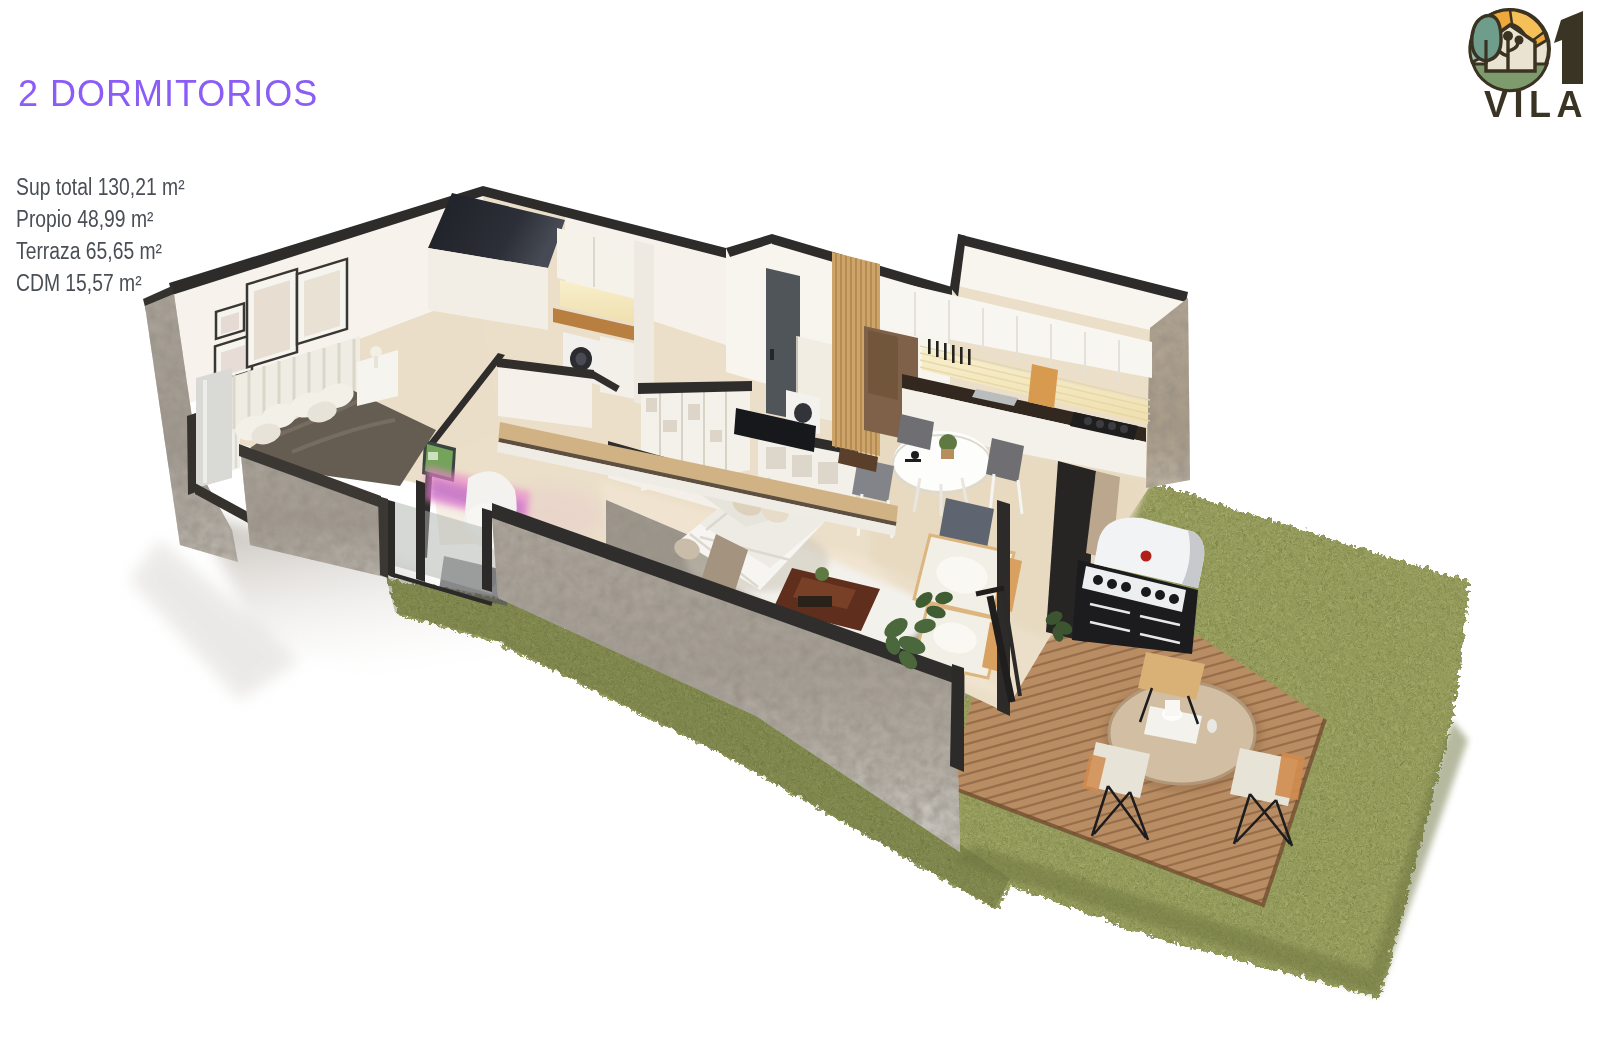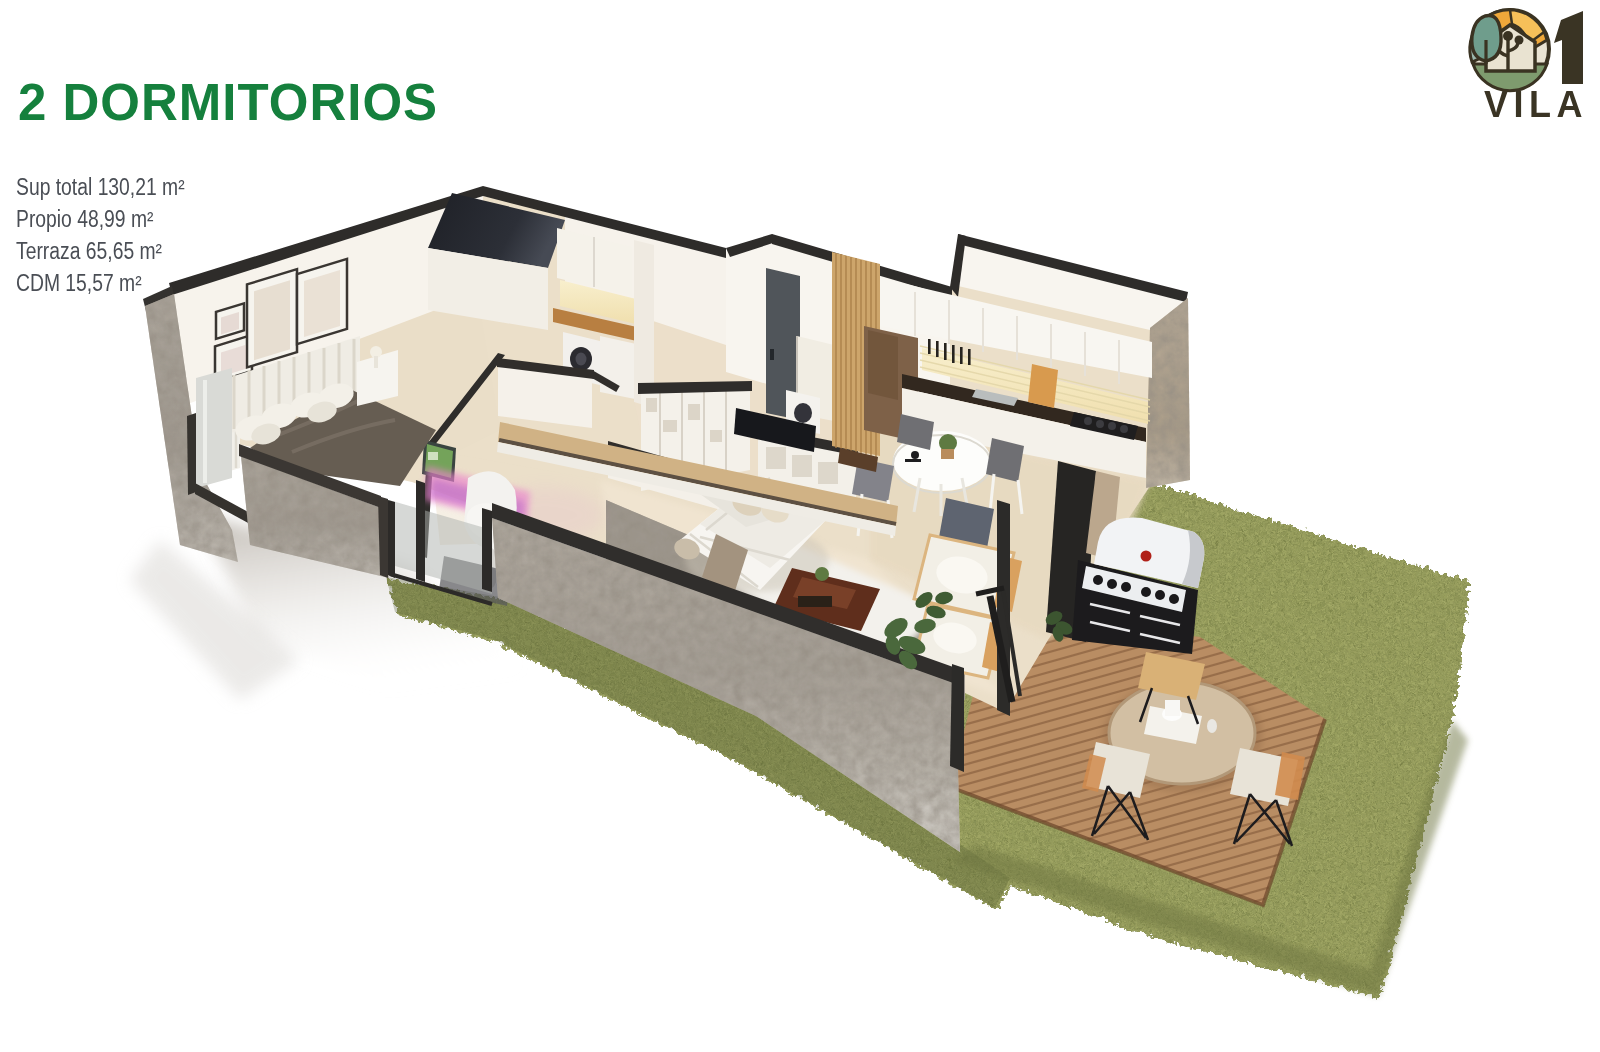--- a/index.html
+++ b/index.html
@@ -1,17 +1,17 @@
 <!DOCTYPE html>
 <html><head>
 <meta charset="utf-8">
 <style>
   html,body{margin:0;padding:0;background:#ffffff;width:1600px;height:1052px;overflow:hidden;}
   body{font-family:"Liberation Sans", sans-serif;position:relative;}
-  .title{position:absolute;left:18px;top:73px;font-size:51px;font-weight:700;color:#15803d;letter-spacing:1px;}
+  .title{position:absolute;left:18px;top:73px;font-size:36px;font-weight:400;color:#8b5cf6;letter-spacing:1px;}
   .stats{position:absolute;left:16px;top:171px;font-size:23px;color:#4a4e55;line-height:32px;transform:scaleX(0.84);transform-origin:left top;}
   svg{position:absolute;left:0;top:0;}
 </style>
 </head>
 <body>
 
 <div class="title">2 DORMITORIOS</div>
 
 <div class="stats">Sup total 130,21 m²<br>Propio 48,99 m²<br>Terraza 65,65 m²<br>CDM 15,57 m²</div>
 

